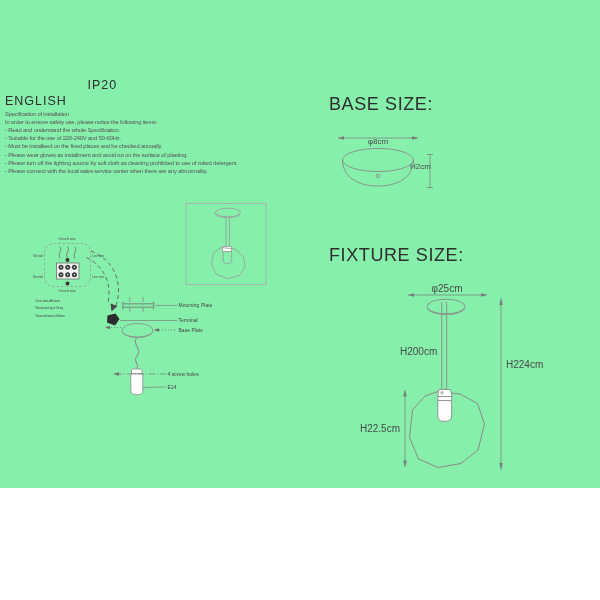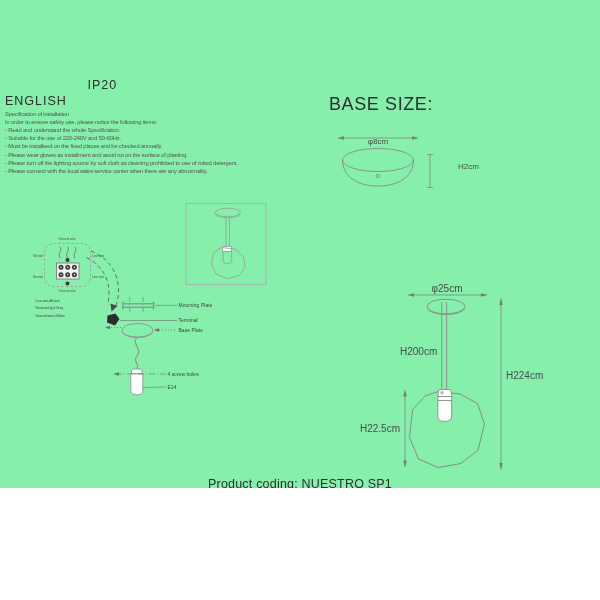--- a/index.html
+++ b/index.html
@@ -158,22 +158,22 @@
   </div>
 
   <div class="abs leadlabel" style="left:178.5px;top:302.5px;">Mounting Plate</div>
   <div class="abs leadlabel" style="left:178.5px;top:317.5px;">Terminal</div>
   <div class="abs leadlabel" style="left:178.5px;top:327.5px;">Base Plate</div>
   <div class="abs leadlabel" style="left:167.5px;top:371.5px;">4 screw holes</div>
   <div class="abs leadlabel" style="left:167.5px;top:384.5px;">E14</div>
 
   <div class="abs heading" style="left:329px;top:94px;">BASE SIZE:</div>
   <div class="abs dim-sm ctr" style="left:356px;top:125.5px;width:44px;margin-top:11px;">φ8cm</div>
-  <div class="abs dim-sm" style="left:458px;top:162px;">H2cm</div>
+  <div class="abs dim-sm" style="left:410px;top:162px;">H2cm</div>
 
+  <div class="abs heading" style="left:329px;top:245px;">FIXTURE SIZE:</div>
   <div class="abs dim ctr" style="left:425px;top:282.5px;width:44px;">φ25cm</div>
   <div class="abs dim" style="left:400px;top:346px;text-align:right;">H200cm</div>
-  <div class="abs dim" style="left:506px;top:370px;">H224cm</div>
+  <div class="abs dim" style="left:506px;top:359px;">H224cm</div>
   <div class="abs dim" style="left:360px;top:423px;">H22.5cm</div>
 
-  <div class="abs footer" style="left:0;top:476.5px;">Product coding: NUESTRO SP1</div>
 
 </div>
 
 </body></html>

